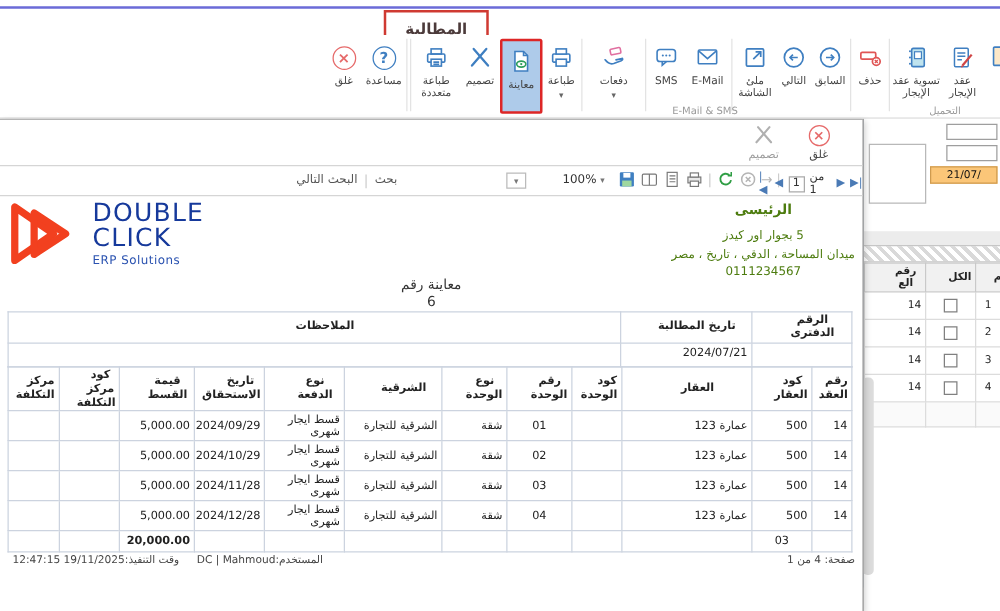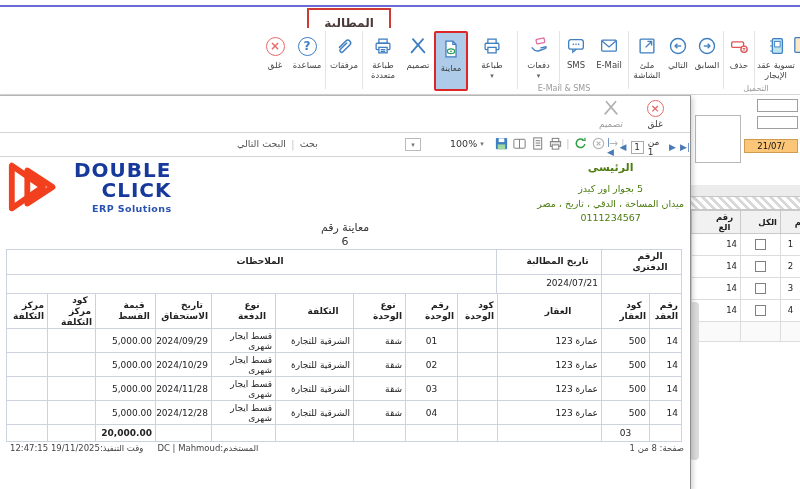--- a/index.html
+++ b/index.html
@@ -46,21 +46,21 @@
   .mini-icons { position:absolute; left:494px; top:3px; display:flex; gap:3px; align-items:center; }
   .vsep { color:#ccc; font-size:11px; }
   .pager { position:absolute; left:607px; top:4px; display:flex; gap:4px; align-items:center;
     direction:ltr; color:#4a7ab5; font-size:9px; }
   .pgbox { width:15px; height:13px; border:1px solid #aaa; display:flex; align-items:center;
     justify-content:center; font-size:9px; color:#333; }
 
   
   .rpt { position:relative; height:331px; color:#222; }
   .logo { position:absolute; left:6px; top:2px; display:flex; align-items:center; gap:6px; }
-  .logo-txt { text-align:right; color:#16399b; font-weight:bold; line-height:1.0; }
+  .logo-txt { text-align:left; color:#16399b; font-weight:normal; line-height:1.0; }
   .logo-l1, .logo-l2 { font-size:20px; letter-spacing:1px; }
   .logo-tag { font-size:9.5px; color:#2a52b0; margin-top:4px; letter-spacing:.4px; }
   .company { position:absolute; right:6px; top:4px; direction:rtl; text-align:center; color:#4d7c0f; }
   .company .branch { font-size:11px; font-weight:bold; margin-bottom:8px; }
   .company .line { font-size:9.5px; line-height:1.55; }
   .doc-title { position:absolute; left:0; right:0; top:64px; text-align:center; direction:rtl;
     font-size:11px; color:#333; line-height:1.3; }
 
   table { border-collapse:collapse; direction:rtl; table-layout:fixed; }
   .info-tbl { position:absolute; right:8px; top:92px; width:675px; }
@@ -121,28 +121,20 @@
         <span>غلق</span>
       </div>
       <div class="btn" style="width:34px">
         <span class="ic">
             <span class="circ blue">?</span>
           </span>
         <span>مساعدة</span>
       </div>
       <div class="sep"></div>
 
-      <div class="btn" style="width:34px">
-        <span class="ic">
-          <svg width="22" height="22" viewBox="0 0 24 24">
-              <path d="M7 13.5 L14 6.5 a3 3 0 0 1 4.3 4.3 L10.8 18.3 a1.9 1.9 0 0 1 -2.7 -2.7 L15 8.7" fill="none" stroke="#3f7fc1" stroke-width="1.6" stroke-linecap="round"></path>
-            </svg>
-        </span>
-        <span>مرفقات</span>
-      </div>
       <div class="sep"></div>
 
       <div class="btn" style="width:38px">
         <span class="ic">
           <svg width="22" height="22" viewBox="0 0 24 24" fill="none" stroke="#3f7fc1" stroke-width="1.4">
               <rect x="4.5" y="9" width="15" height="7" rx="1"></rect>
               <rect x="7.5" y="4.5" width="9" height="4.5"></rect>
               <rect x="7.5" y="13.5" width="9" height="6" fill="#fff"></rect>
               <line x1="9.5" y1="16" x2="14.5" y2="16"></line>
               <line x1="9.5" y1="18" x2="14.5" y2="18"></line>
@@ -163,34 +155,34 @@
         <span class="ic">
           <svg width="22" height="22" viewBox="0 0 24 24" fill="none" stroke="#3f7fc1" stroke-width="1.4">
               <path d="M6.5 3.5 h7.5 l3.5 3.5 v13.5 h-11 z" fill="#ffffff"></path>
               <path d="M14 3.5 v3.5 h3.5"></path>
               <ellipse cx="12" cy="14.5" rx="4" ry="2.6" stroke="#2e9e5b"></ellipse>
               <circle cx="12" cy="14.5" r="1" fill="#2e9e5b" stroke="none"></circle>
             </svg>
         </span>
         <span>معاينة</span>
       </div>
-      <div class="btn" style="width:48px">
+      <div class="btn" style="width:30px">
         <span class="ic">
           <svg width="22" height="22" viewBox="0 0 24 24" fill="none" stroke="#3f7fc1" stroke-width="1.4">
               <rect x="4.5" y="9" width="15" height="7" rx="1"></rect>
               <rect x="7.5" y="4.5" width="9" height="4.5" fill="#fff"></rect>
               <rect x="7.5" y="13.5" width="9" height="6" fill="#fff"></rect>
             </svg>
         </span>
         <span>طباعة</span>
         <span class="ddn">▾</span>
       </div>
       <div class="sep"></div>
 
-      <div class="btn" style="width:39px">
+      <div class="btn" style="width:48px">
         <span class="ic">
           <svg width="22" height="22" viewBox="0 0 24 24" fill="none">
               <rect x="9" y="4" width="9" height="5" rx="1" stroke="#e06fa0" stroke-width="1.4" transform="rotate(-12 13.5 6.5)"></rect>
               <path d="M4.5 14 q3.5 4.5 7.5 3.2 l6.5 -2.4 q1.8 -.8 1 -2 l-5.5 1.2" stroke="#3f7fc1" stroke-width="1.5" stroke-linecap="round"></path>
             </svg>
         </span>
         <span>دفعات</span>
         <span class="ddn">▾</span>
       </div>
       <div class="sep"></div>
@@ -295,21 +287,21 @@
           <rect x="2" y="4" width="14" height="16" rx="1" fill="#fde8c8"></rect>
         </svg>
     </div>
   </div>
 
   <div class="side">
     <div class="side-border"></div>
     <div class="menu-stub"></div>
     <div class="fld" style="top:4px"></div>
     <div class="fld" style="top:21px"></div>
-    <div class="fld orange" style="top:44px">
+    <div class="fld orange" style="top:38px">
       <span>21/07/</span>
     </div>
     <div class="grayband"></div>
     <div class="hatch"></div>
 
     <table class="side-grid">
       <colgroup>
           <col style="width:20px">
           <col style="width:40px">
           <col style="width:49px">
@@ -498,21 +490,21 @@
             <col style="width:41px">
         </colgroup>
         <tbody>
             <tr>
           <th>رقم العقد</th>
               <th>كود العقار</th>
           <th>العقار</th>
               <th>كود الوحدة</th>
           <th>رقم الوحدة</th>
               <th>نوع الوحدة</th>
-          <th>التكلفة</th>
+          <th>الشرقية</th>
               <th>نوع الدفعة</th>
           <th>تاريخ الاستحقاق</th>
               <th>قيمة القسط</th>
           <th>كود مركز التكلفة</th>
               <th>مركز التكلفة</th>
         </tr>
         <tr>
           <td>14</td>
               <td>500</td>
           <td>عمارة 123</td>
@@ -578,20 +570,20 @@
               <td></td>
               <td></td>
               <td></td>
           <td class="b">20,000.00</td>
           <td></td>
               <td></td>
         </tr>
       </tbody>
         </table>
 
-      <div class="rpt-footer-r">صفحة: 8 من 1</div>
+      <div class="rpt-footer-r">صفحة: 4 من 1</div>
       <div class="rpt-footer-l">
         <span>المستخدم:DC | Mahmoud</span>
         <span>وقت التنفيذ:19/11/2025 12:47:15</span>
       </div>
     </div>
   </div>
 </div>
 
 </body></html>

